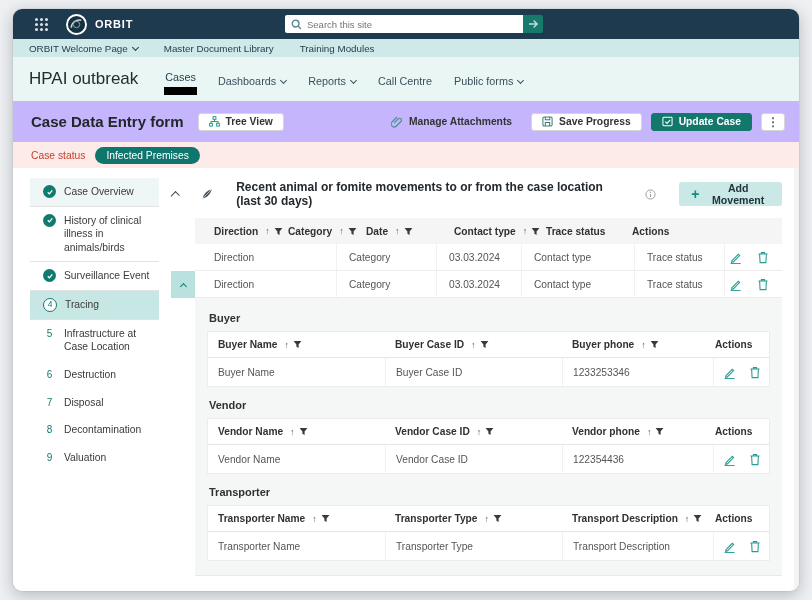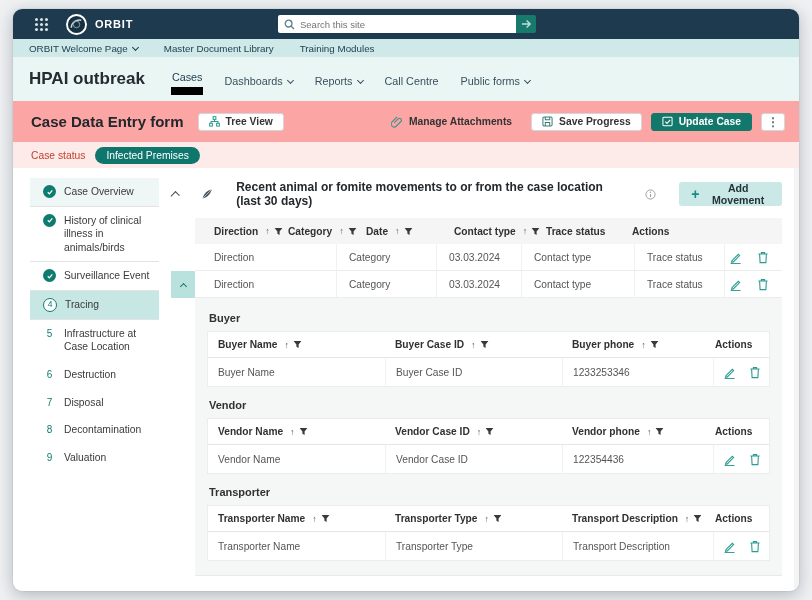--- a/index.html
+++ b/index.html
@@ -7,40 +7,40 @@
   body { background:#eef0f2; font-family:"Liberation Sans","DejaVu Sans",sans-serif; color:#323130; }
   .window { position:absolute; left:13px; top:9px; width:786px; height:582px; background:#fff;
             border-radius:9px; overflow:hidden; box-shadow:0 4px 16px rgba(25,40,55,.28), 0 0 0 1px rgba(0,0,0,.04); }
 
   
   .topbar { height:30px; background:#1e3a4f; display:flex; align-items:center; padding:0 16px; position:relative; }
   .waffle { display:grid; grid-template-columns:repeat(3,3px); grid-gap:2px; margin-left:6px; cursor:pointer; }
   .waffle i { width:3px; height:3px; background:rgba(255,255,255,.85); border-radius:50%; }
   .logo { margin-left:18px; width:21px; height:21px; flex:0 0 auto; }
   .brand { color:#fff; font-size:11px; font-weight:bold; letter-spacing:.8px; margin-left:8px; }
-  .search { position:absolute; left:265px; top:6px; display:flex; height:18px; }
+  .search { position:absolute; left:272px; top:6px; display:flex; height:18px; }
   .search .box { width:238px; height:18px; background:#fff; border:none; border-radius:2px 0 0 2px;
                  font-size:9.5px; color:#444; padding:0 6px 0 22px; outline:none; }
   .search .sicon { position:absolute; left:6px; top:4px; }
   .search .go { width:20px; height:18px; background:#18796d; border:none; border-radius:0 2px 2px 0;
                 display:flex; align-items:center; justify-content:center; cursor:pointer; }
 
   
   .sitenav { height:18px; background:#cee9e8; display:flex; align-items:center; padding:0 16px; gap:26px; }
   .sitenav .nitem { font-size:9.8px; color:#1f3a4d; display:flex; align-items:center; gap:5px; cursor:pointer; }
 
   
   .siteheader { height:44px; background:#eaf6f4; display:flex; align-items:center; padding:0 16px; }
-  .siteheader h1 { font-size:17px; font-weight:bold; color:#252b31; }
+  .siteheader h1 { font-size:17px; font-weight:normal; color:#252b31; }
   .tabs { display:flex; align-items:center; gap:20px; margin-left:26px; padding-top:4px; }
   .tab { font-size:10.8px; color:#38505e; display:flex; align-items:center; gap:5px; cursor:pointer; padding:4px 1px; }
   .tab.active { border-bottom:8px solid #000000; color:#1f3a4d; }
 
   
-  .formheader { height:41px; background:#fca5a5; display:flex; align-items:center; padding:0 14px; }
+  .formheader { height:41px; background:#c4b5fd; display:flex; align-items:center; padding:0 14px; }
   .formheader h2 { font-size:15px; font-weight:bold; color:#23272b; margin-left:4px; }
   .btn { display:flex; align-items:center; gap:6px; font-size:10.3px; font-weight:600; color:#333;
          background:#fff; border:1px solid #d6d6d6; border-radius:3px; height:18px; padding:0 10px; cursor:pointer; white-space:nowrap; }
   .btn.ghost { border:none; background:transparent; }
   .btn.primary { background:#13786c; border-color:#13786c; color:#fff; }
   .btn.more { width:24px; padding:0; justify-content:center; color:#4e6a66; font-size:12px; font-weight:bold; }
   .fh-left { display:flex; align-items:center; gap:14px; }
   .fh-right { margin-left:auto; display:flex; align-items:center; gap:9px; }
 
   

